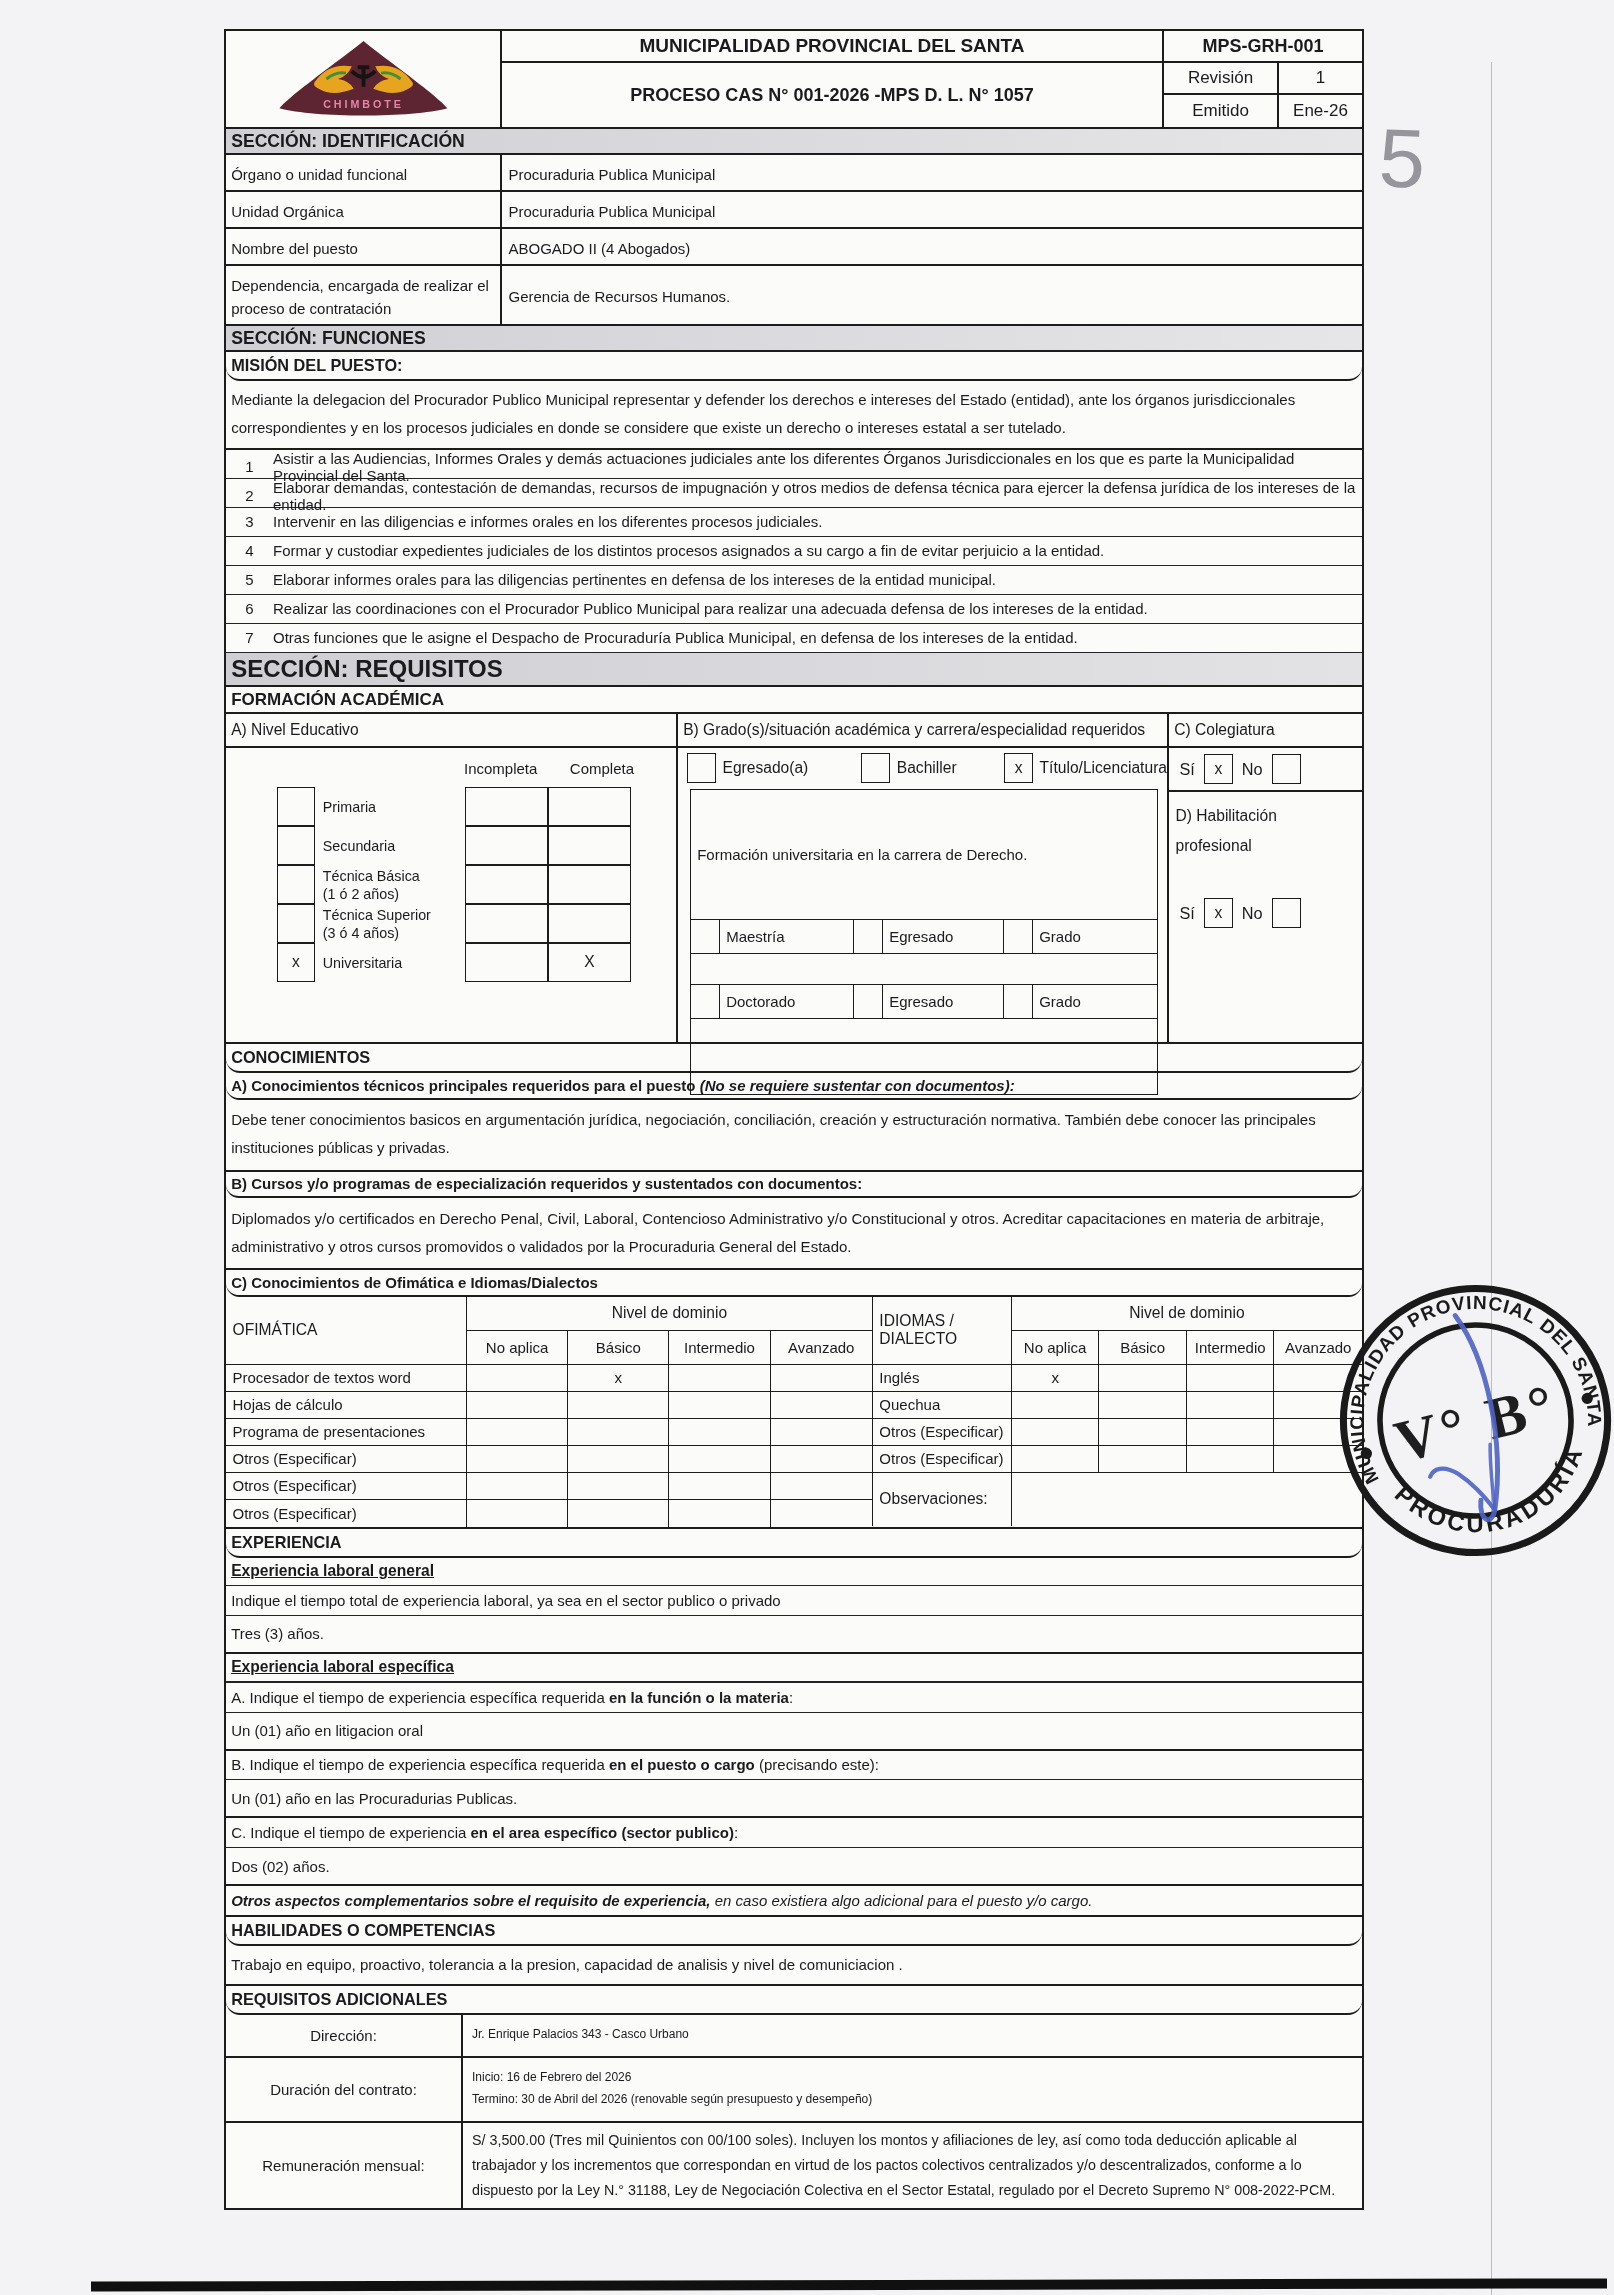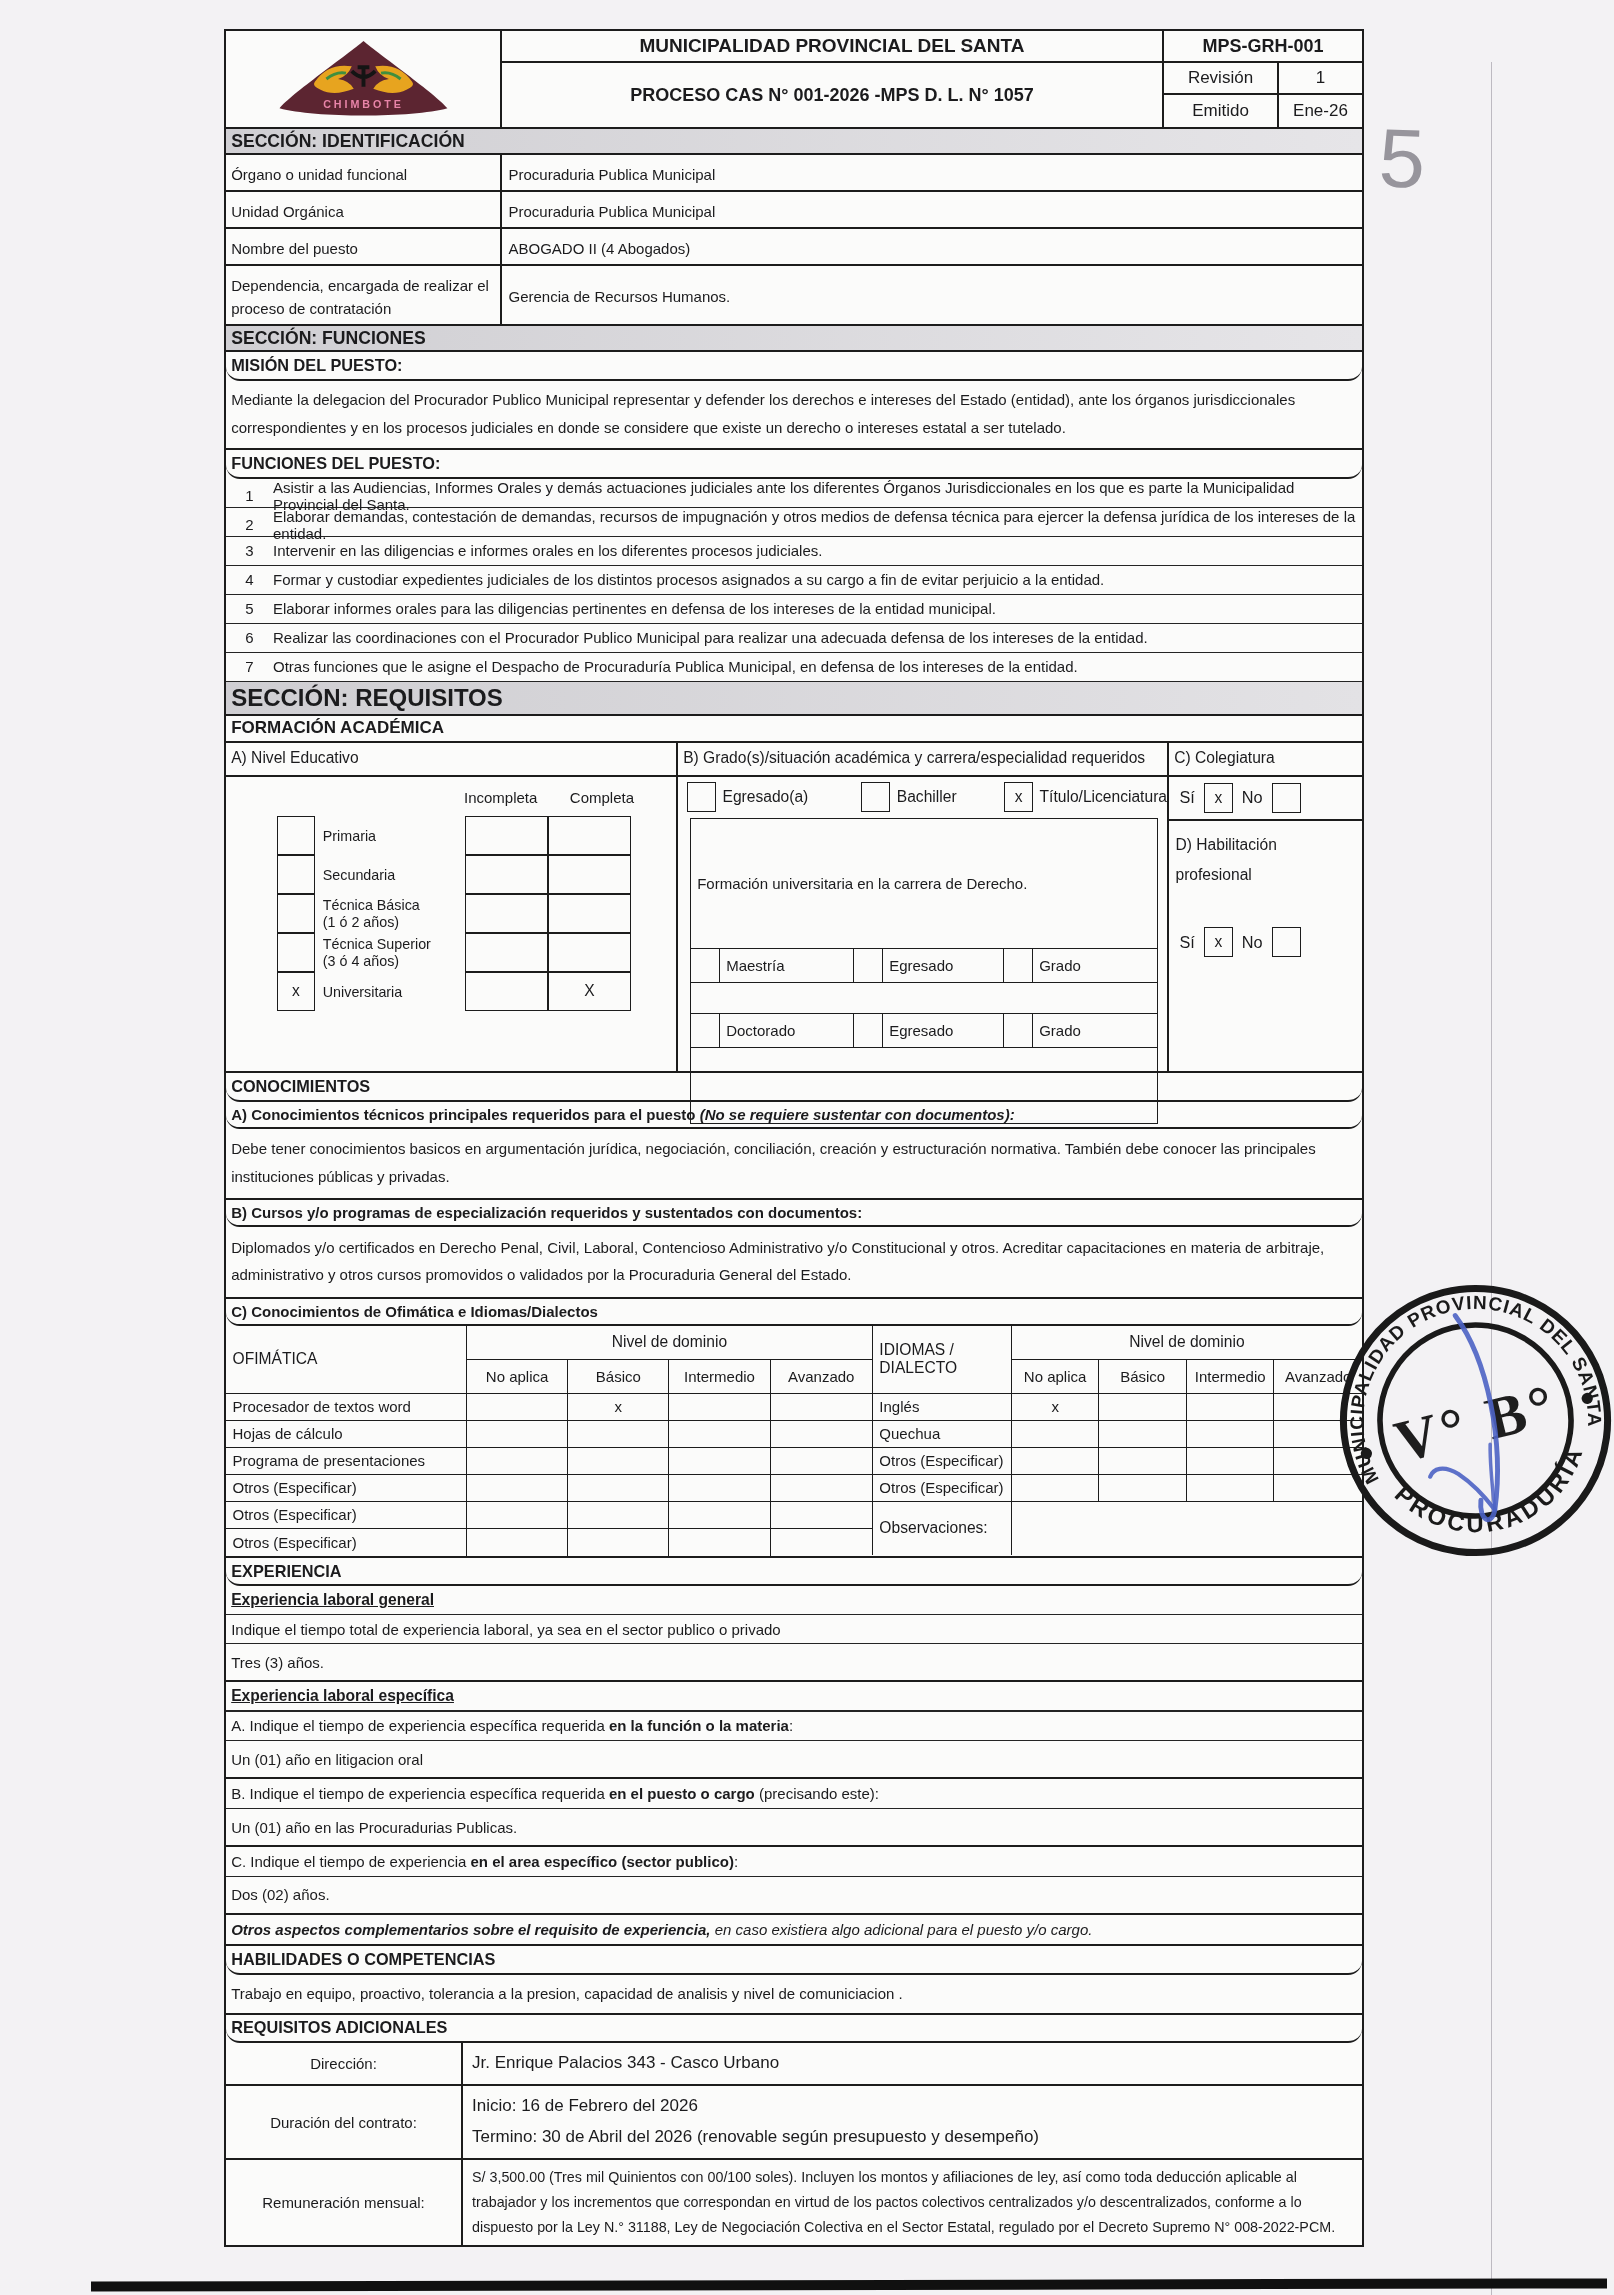--- a/index.html
+++ b/index.html
@@ -118,21 +118,21 @@
   .xp { border-bottom: 1.3px solid #242424; padding: 5.9px 5.2px; font-size: 15px; }
   .xv { border-bottom: 2px solid #1c1c1c; height: 38px; display:flex; align-items:center; padding-left: 5.2px; font-size: 15px; }
   .xo { border-bottom: 2px solid #1c1c1c; padding: 5.9px 5.2px; font-size: 15px; font-style: italic; }
 
   .htext { border-bottom: 2px solid #1c1c1c; height: 40px; display:flex; align-items:center; padding-left: 5.2px; font-size: 15px; }
 
   
   .adrow { display: grid; grid-template-columns: 237px 1fr; border-bottom: 2px solid #1c1c1c; }
   .adrow:last-child { border-bottom: none; }
   .adrow .alab { border-right: 2px solid #1c1c1c; display:flex; align-items:center; justify-content:center; text-align:center; font-size: 15px; padding: 3.9px 15.6px; line-height: 1.8; }
-  .adrow .aval { padding: 5.2px 9px; font-size: 17px; display:flex; flex-direction:column; justify-content:center; line-height: 1.8; }
+  .adrow .aval { padding: 5.2px 9px; font-size: 12px; display:flex; flex-direction:column; justify-content:center; line-height: 1.8; }
   #ad-r1 { min-height: 43px; }
   #ad-r2 { min-height: 65px; }
   #ad-r3 { min-height: 79px; }
   #ad-r3 .aval { font-size: 14.3px; line-height: 1.75; }
 
   
   .hand5 { position:absolute; left: 1379px; top: 111px; font-size: 83px; color: #97959c; transform: rotate(2deg); font-weight: 400; }
   .stamp { position:absolute; left: 1335px; top: 1280px; width: 281px; height: 281px; transform: rotate(-14deg); }
   .edge-line { position:absolute; left: 1491px; top: 62px; width: 1.3px; height: 2233px; background: #bdbac1; }
   .bottom-bar { position:absolute; left: 91px; top: 2280px; width: 1516px; height: 9.8px; background: #101010; transform: rotate(-0.12deg); }
@@ -184,21 +184,20 @@
     <div class="val">ABOGADO II (4 Abogados)</div>
   </div>
   <div id="id-r4" class="idrow">
     <div class="lab">Dependencia, encargada de realizar el proceso de contratación</div>
     <div class="val">Gerencia de Recursos Humanos.</div>
   </div>
 
   <div class="secbar">SECCIÓN: FUNCIONES</div>
   <div class="wtitle">MISIÓN DEL PUESTO:</div>
   <div class="mis-text">Mediante la delegacion del Procurador Publico Municipal representar y defender los derechos e intereses del Estado (entidad), ante los órganos jurisdiccionales correspondientes y en los procesos judiciales en donde se considere que existe un derecho o intereses estatal a ser tutelado.</div>
-  <div class="wtitle">FUNCIONES DEL PUESTO:</div>
   <div class="fitem">
       <div class="n">1</div>
       <div>Asistir a las Audiencias, Informes Orales y demás actuaciones judiciales ante los diferentes Órganos Jurisdiccionales en los que es parte la Municipalidad Provincial del Santa.</div>
     </div>
   <div class="fitem">
       <div class="n">2</div>
       <div>Elaborar demandas, contestación de demandas, recursos de impugnación y otros medios de defensa técnica para ejercer la defensa jurídica de los intereses de la entidad.</div>
     </div>
   <div class="fitem">
       <div class="n">3</div>

